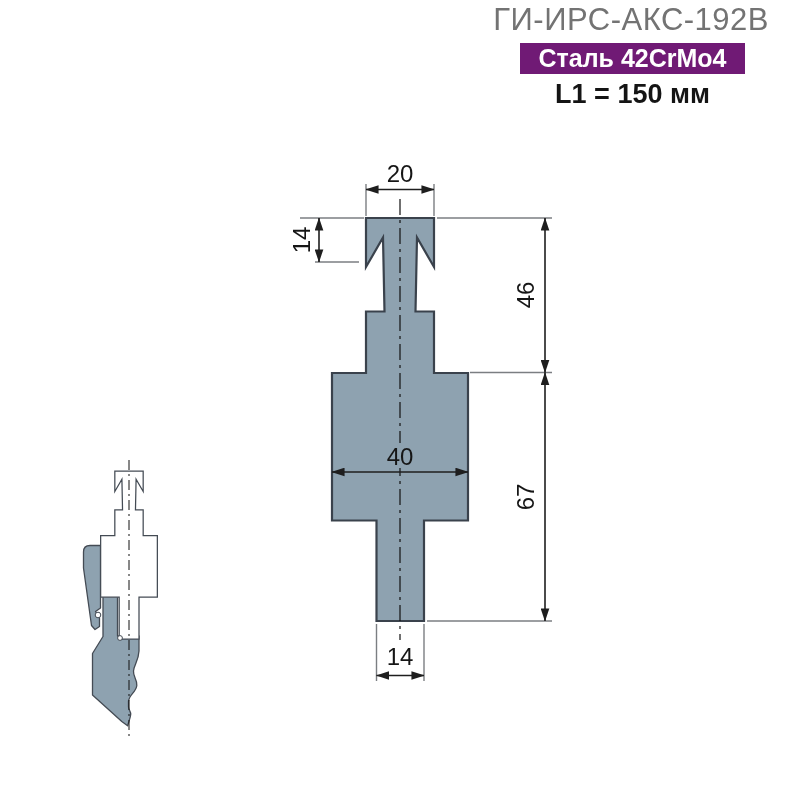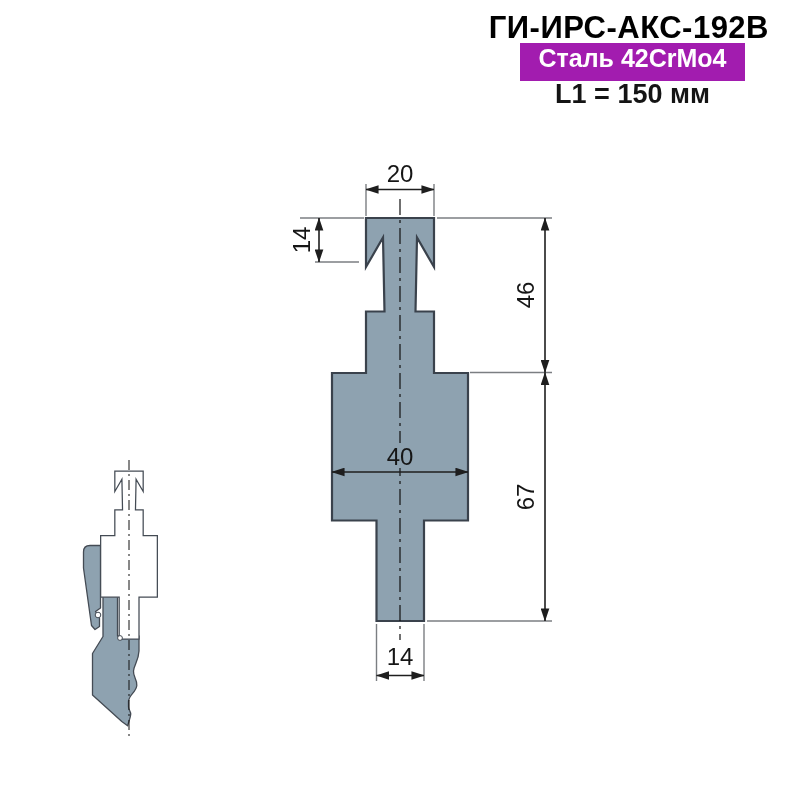--- a/index.html
+++ b/index.html
@@ -1,26 +1,26 @@
 <!DOCTYPE html>
 <html><head>
 <meta charset="utf-8">
 <style>
   html,body{margin:0;padding:0;}
   body{
     width:800px;height:800px;position:relative;background:#ffffff;
     font-family:"Liberation Sans", sans-serif;overflow:hidden;
   }
   .title{
-    position:absolute;top:8px;right:31px;height:40px;line-height:40px;
-    font-size:31px;font-weight:700;letter-spacing:.5px;color:#000000;white-space:nowrap;
+    position:absolute;top:0px;right:31px;height:40px;line-height:40px;
+    font-size:31px;font-weight:400;letter-spacing:.5px;color:#737373;white-space:nowrap;
   }
   .badge{
-    position:absolute;top:43px;left:520px;width:225px;height:38px;line-height:31px;
-    background:#a21caf;color:#ffffff;font-size:25px;font-weight:700;text-align:center;white-space:nowrap;
+    position:absolute;top:43px;left:520px;width:225px;height:31px;line-height:31px;
+    background:#701a75;color:#ffffff;font-size:25px;font-weight:700;text-align:center;white-space:nowrap;
   }
   .length{
     position:absolute;top:79px;left:520px;width:225px;text-align:center;
     font-size:27px;color:#141414;white-space:nowrap;font-weight:bold;
   }
   svg{position:absolute;left:0;top:0;}
   .outline-main{fill:#8EA2B0;stroke:#3A424C;stroke-width:2.2;stroke-linejoin:miter;}
   .outline-small{fill:#ffffff;stroke:#444B54;stroke-width:3;stroke-linejoin:miter;}
   .tool-gray{fill:#8EA2B0;stroke:#444B54;stroke-width:1.3;stroke-linejoin:round;}
   .centerline{stroke:#111;stroke-width:1.2;stroke-dasharray:16 5 3 5;fill:none;}

